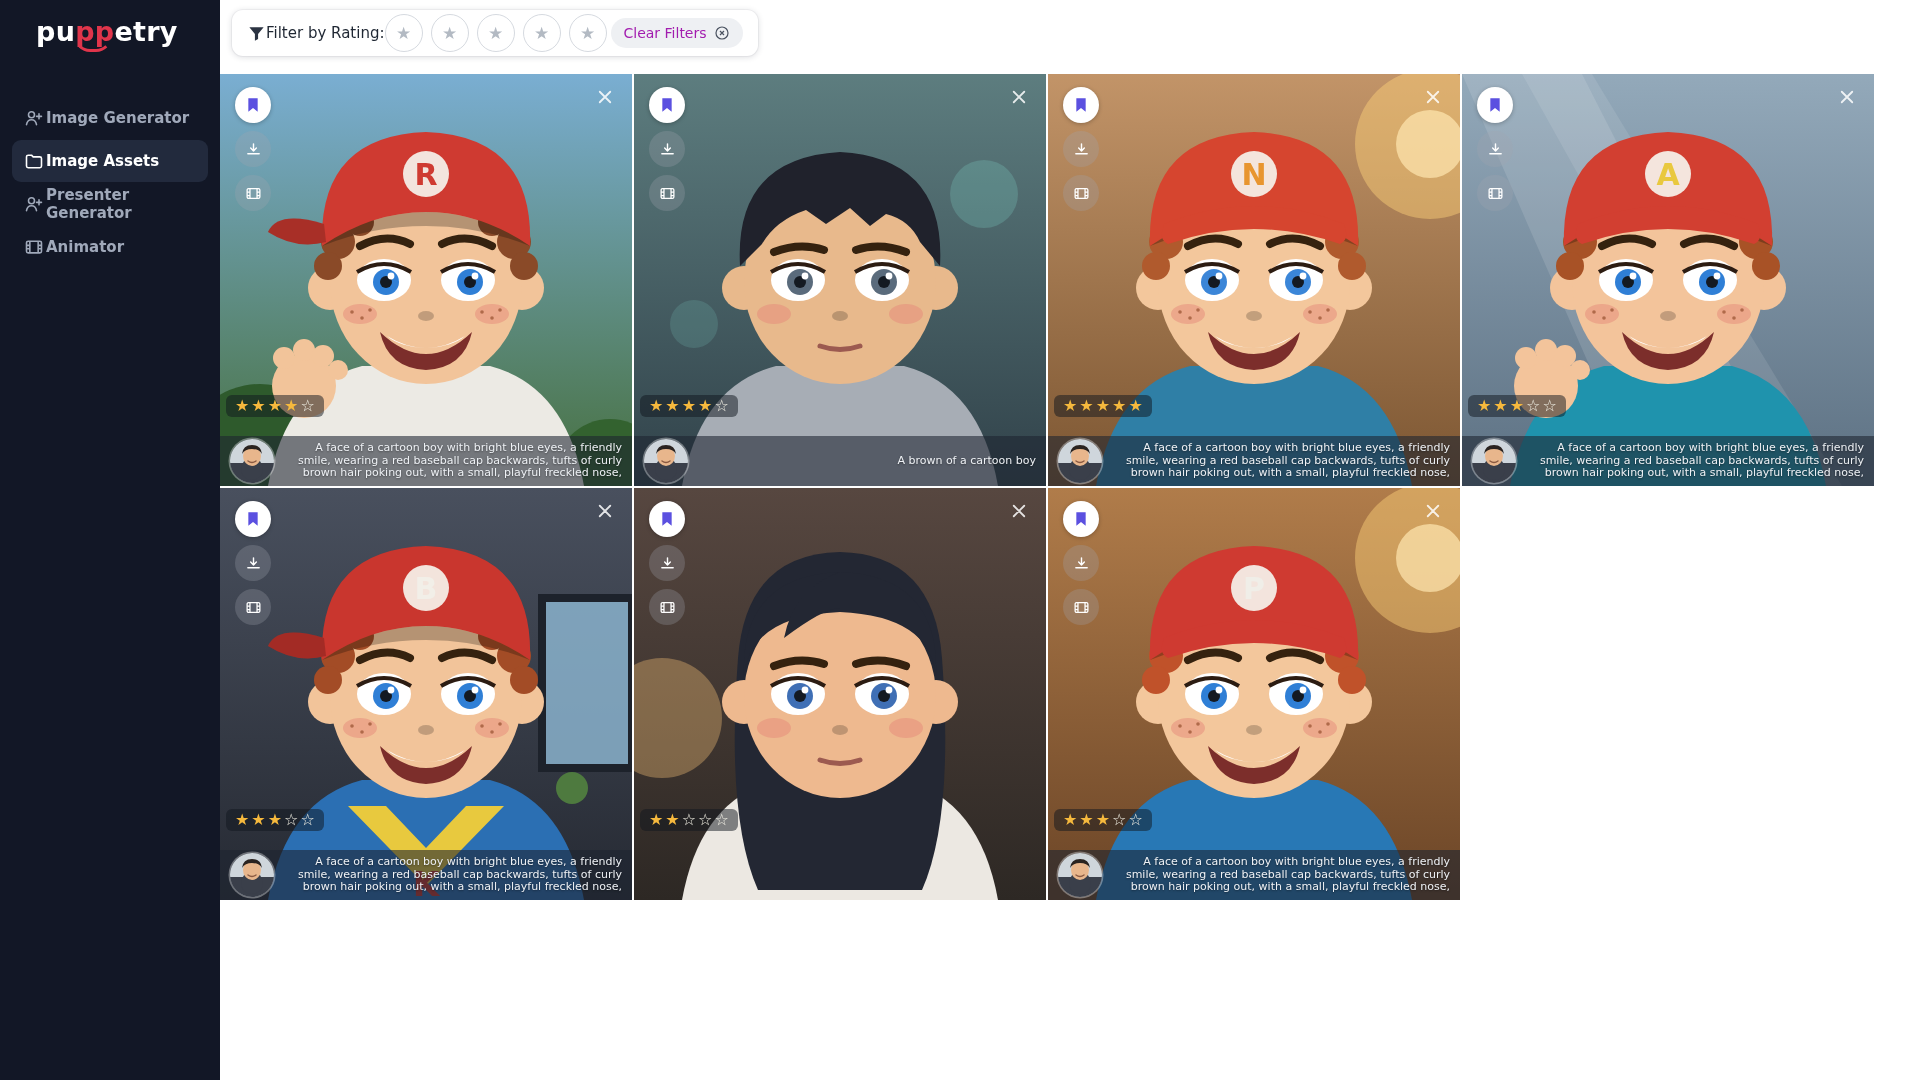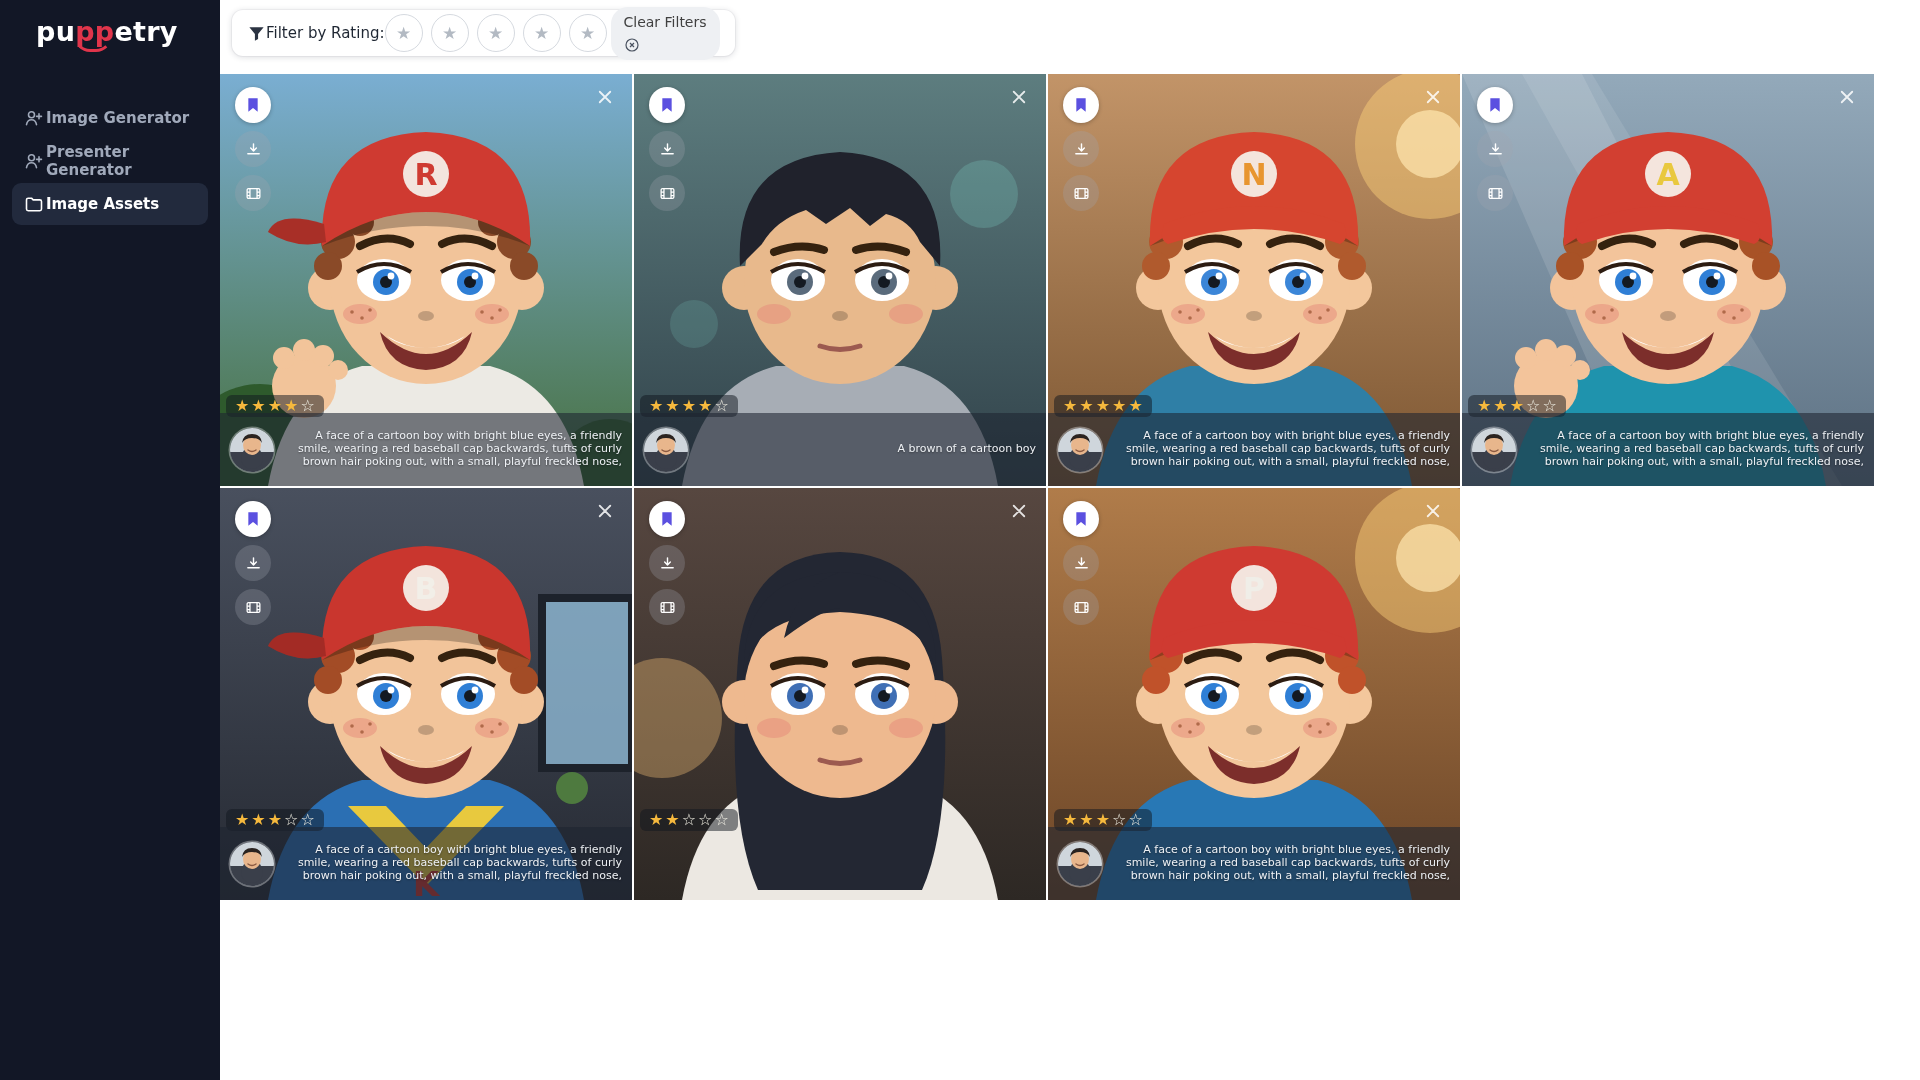--- a/index.html
+++ b/index.html
@@ -20,77 +20,86 @@
   .nav-item svg{width:20px;height:20px;flex-shrink:0;}
 
   
   .main{flex:1;position:relative;min-width:0;background:#fff;}
   .filterbar{position:absolute;left:12px;top:10px;height:46px;z-index:6;display:flex;align-items:center;
        background:#fff;border-radius:11px;padding:0 15px;
        box-shadow:0 1px 6px rgba(25,32,50,.16),0 0 0 1px rgba(25,32,50,.04);}
   .filter-label{font-size:15px;color:#1f2733;}
   .star-btn{width:36px;height:36px;border-radius:50%;border:1.5px solid #d6dae0;background:#fff;
        display:flex;align-items:center;justify-content:center;font-size:17px;color:#b3bac3;cursor:pointer;}
-  .clear-btn{display:flex;gap:7px;background:#eef0f3;border-radius:17px;
-       padding:7px 13px;font-size:14px;color:#404040;cursor:pointer;margin-left:4px;flex-direction:column;}
+  .clear-btn{display:flex;align-items:center;gap:7px;background:#eef0f3;border-radius:17px;
+       padding:7px 13px;font-size:14px;color:#a21caf;cursor:pointer;margin-left:4px;}
   .clear-btn svg{width:16px;height:16px;}
 
   
   .grid{position:absolute;left:0;top:74px;width:1656px;display:flex;flex-wrap:wrap;gap:2px;}
   .card{width:412px;height:412px;position:relative;overflow:hidden;background:#cfd3d9;cursor:pointer;}
   .card svg.art{position:absolute;inset:0;display:block;}
   .icon-btn{position:absolute;width:36px;height:36px;border-radius:50%;display:flex;align-items:center;
        justify-content:center;cursor:pointer;border:none;padding:0;}
   .bm-btn{left:15px;top:13px;background:#ffffff;box-shadow:0 1px 4px rgba(0,0,0,.25);}
   .ghost-btn{left:15px;background:rgba(160,165,175,.28);}
   .dl-btn{top:57px;}  .vid-btn{top:101px;}
   .close-btn{position:absolute;right:12px;top:8px;width:30px;height:30px;background:transparent;border:none;
        cursor:pointer;display:flex;align-items:center;justify-content:center;}
   .rating{position:absolute;left:6px;bottom:69px;background:rgba(16,21,30,.5);border-radius:6px;
        padding:3px 9px;display:flex;gap:2px;font-size:16px;line-height:1;align-items:center;}
   .rating .f{color:#f6b93d;cursor:pointer;}
   .rating .e{color:#eceadf;cursor:pointer;}
-  .capbar{position:absolute;left:0;right:0;bottom:0;height:73px;background:rgba(30,36,48,.58);
+  .capbar{position:absolute;left:0;right:0;bottom:0;height:50px;background:rgba(30,36,48,.58);
        display:flex;align-items:center;padding:9px 10px;gap:8px;box-sizing:border-box;}
   .avatar{width:44px;height:44px;border-radius:50%;overflow:hidden;flex-shrink:0;box-shadow:0 0 0 1.5px rgba(255,255,255,.35);}
   .caption{flex:1;text-align:right;color:#eef1f5;font-size:11px;line-height:12.8px;text-shadow:0 1px 2px rgba(0,0,0,.4);}
 </style>
 </head>
 <body>
 
 <aside class="sidebar">
   <div class="logo"><span>pu</span><span class="logo-mid">pp</span><span>etry</span></div>
   <nav class="nav" id="nav">
       <div class="nav-item">
     <span class="nav-ic" style="display: flex;">
           <svg viewBox="0 0 24 24" fill="none" stroke="currentColor" stroke-width="1.9" stroke-linecap="round">
             <circle cx="9" cy="8" r="3.6"></circle>
             <path d="M3 20c.6-4 3-6 6-6s5.4 2 6 6"></path>
             <path d="M18 7v6M15 10h6"></path>
           </svg>
         </span>
     <span class="nav-label">Image Generator</span>
   </div>
+      <div class="nav-item active">
+    <span class="nav-ic" style="display: flex;">
+          <svg viewBox="0 0 24 24" fill="none" stroke="currentColor" stroke-width="1.9" stroke-linejoin="round">
+            <path d="M3 7a2 2 0 012-2h4l2 2h8a2 2 0 012 2v9a2 2 0 01-2 2H5a2 2 0 01-2-2V7z"></path>
+          </svg>
+        </span>
+    <span class="nav-label">Image Assets</span>
+  </div>
       <div class="nav-item">
     <span class="nav-ic" style="display: flex;">
           <svg viewBox="0 0 24 24" fill="none" stroke="currentColor" stroke-width="1.9" stroke-linecap="round">
             <circle cx="9" cy="8" r="3.6"></circle>
             <path d="M3 20c.6-4 3-6 6-6s5.4 2 6 6"></path>
             <path d="M18 7v6M15 10h6"></path>
           </svg>
         </span>
     <span class="nav-label">Presenter Generator</span>
   </div>
-      <div class="nav-item active">
+      <div class="nav-item">
     <span class="nav-ic" style="display: flex;">
-          <svg viewBox="0 0 24 24" fill="none" stroke="currentColor" stroke-width="1.9" stroke-linejoin="round">
-            <path d="M3 7a2 2 0 012-2h4l2 2h8a2 2 0 012 2v9a2 2 0 01-2 2H5a2 2 0 01-2-2V7z"></path>
+          <svg viewBox="0 0 24 24" fill="none" stroke="currentColor" stroke-width="1.9">
+            <rect x="3" y="5" width="18" height="14" rx="2"></rect>
+            <path d="M7 5v14M17 5v14M3 10h4M3 14h4M17 10h4M17 14h4"></path>
           </svg>
         </span>
-    <span class="nav-label">Image Assets</span>
+    <span class="nav-label">Animator</span>
   </div>
     </nav>
 </aside>
 
 <main class="main">
 
   <div class="filterbar">
     <span style="display:flex;">
       <svg width="19" height="19" viewBox="0 0 24 24" fill="#2b3342">
           <path d="M3 4h18l-7 8.5V19l-4 2v-8.5L3 4z"></path>

